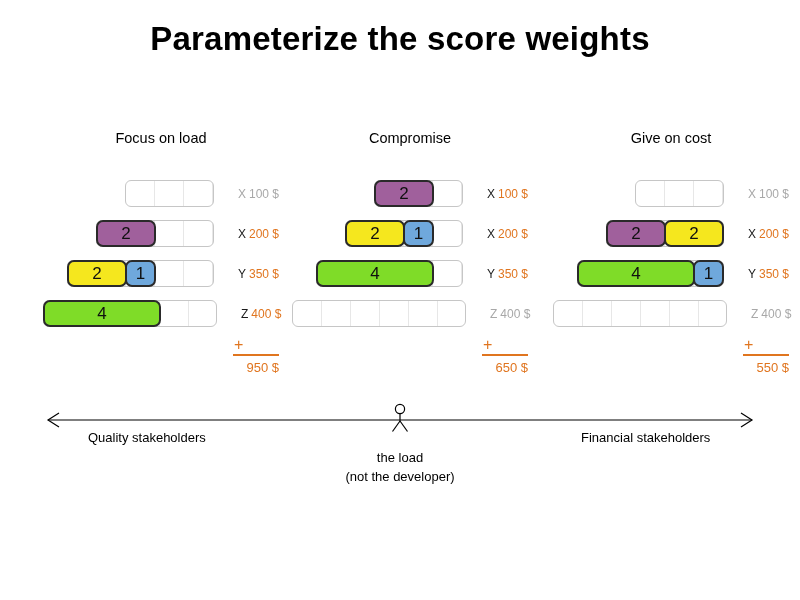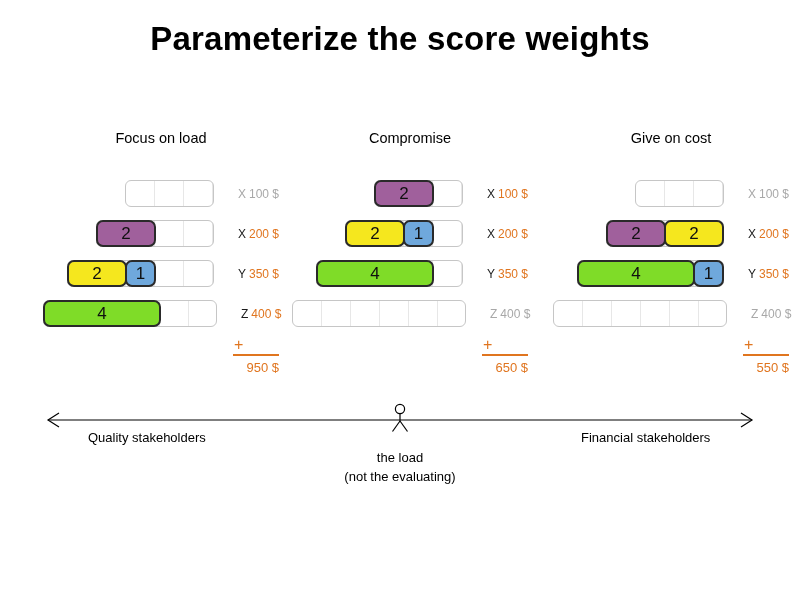--- a/index.html
+++ b/index.html
@@ -232,15 +232,15 @@
     <g>
       <circle cx="400" cy="14" r="4.6" fill="#fff" stroke="#000" stroke-width="1.2"></circle>
       <line x1="400" y1="18.6" x2="400" y2="26" stroke="#000" stroke-width="1.2"></line>
       <line x1="400" y1="26" x2="392.5" y2="36.5" stroke="#000" stroke-width="1.2"></line>
       <line x1="400" y1="26" x2="407.5" y2="36.5" stroke="#000" stroke-width="1.2"></line>
     </g>
   </svg>
   <div class="axis-label left">Quality stakeholders</div>
   <div class="axis-label right">Financial stakeholders</div>
   <div class="user-label">the load</div>
-  <div class="user-sublabel">(not the evaluating)</div>
+  <div class="user-sublabel">(not the developer)</div>
 
 </div>
 
 </body></html>

